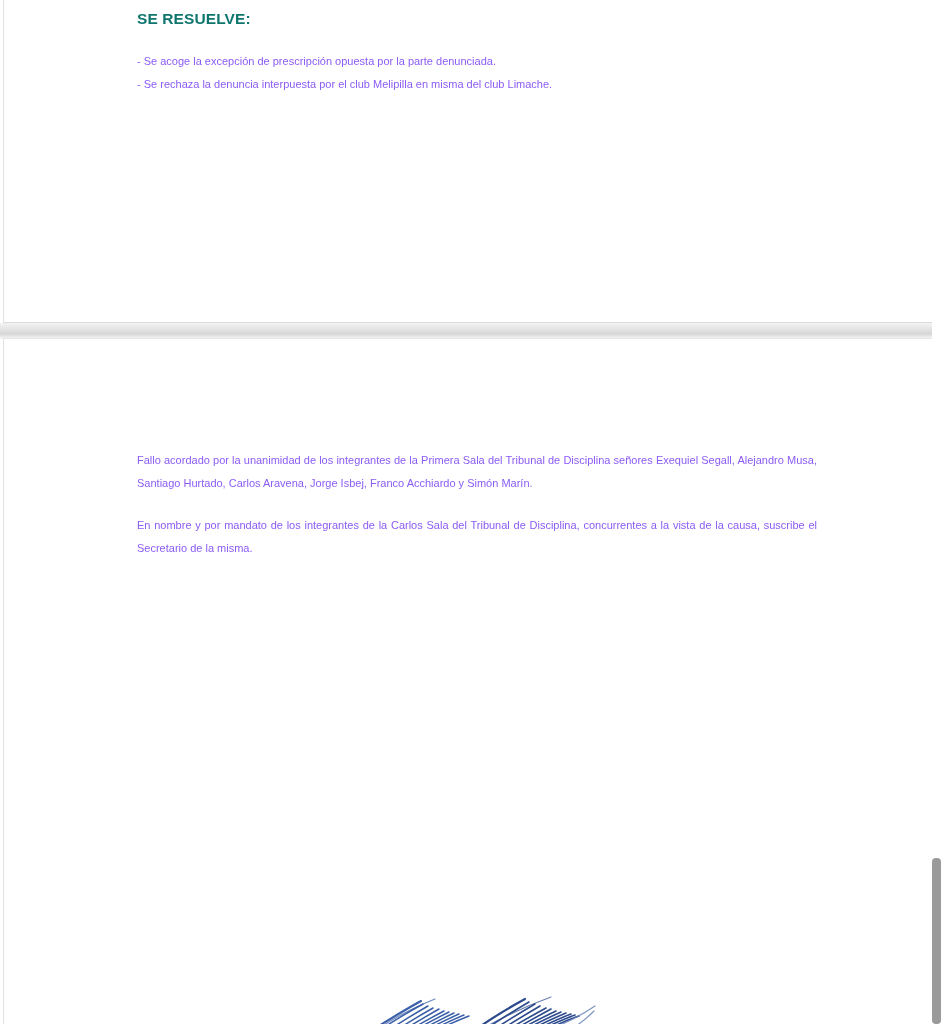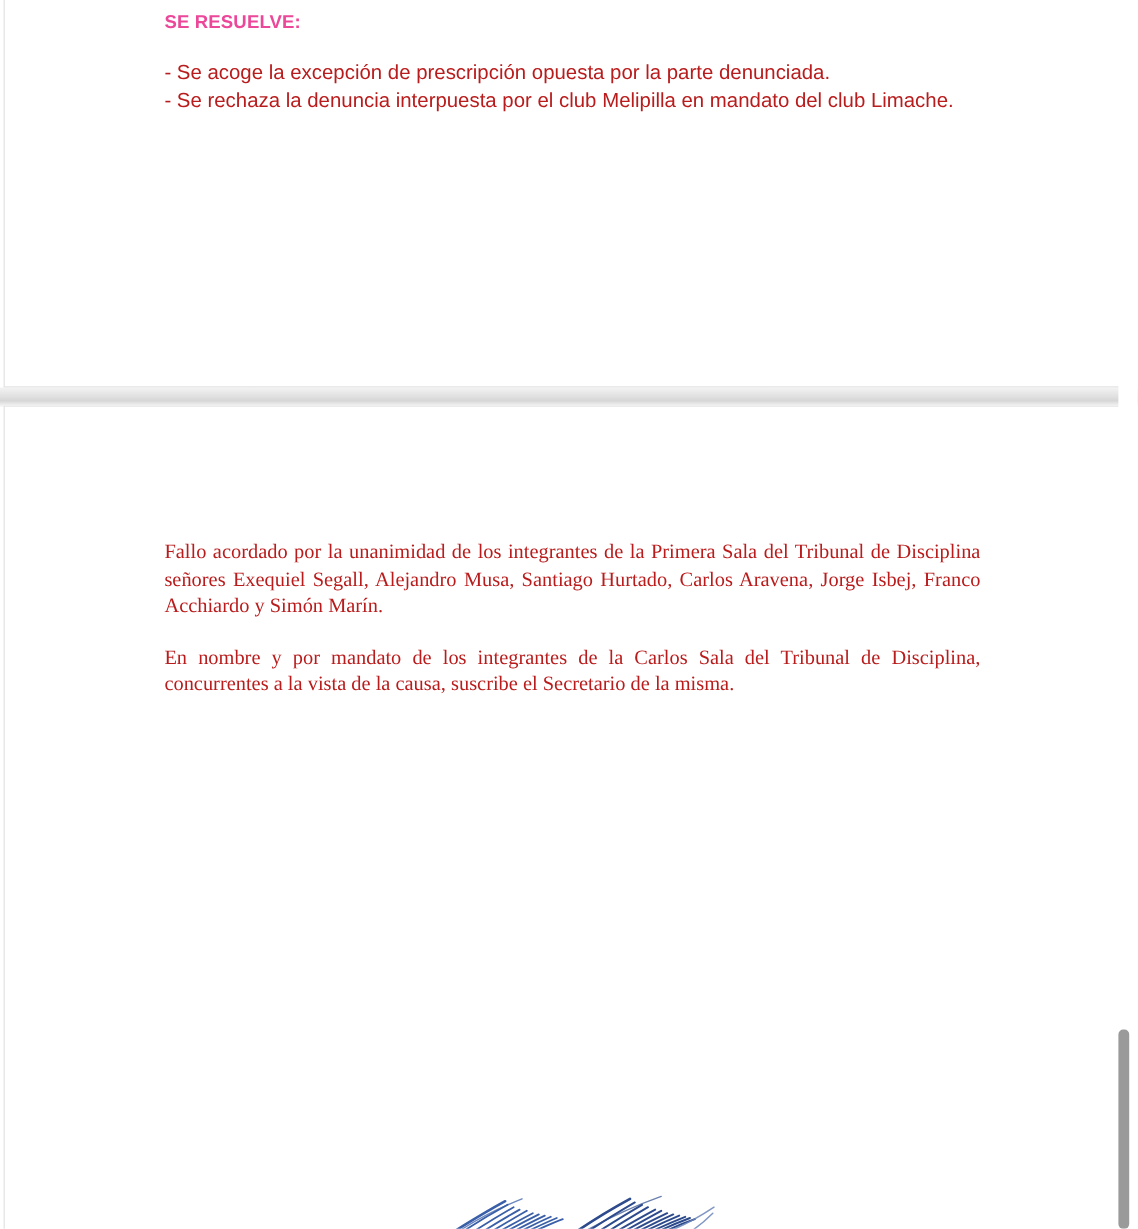--- a/index.html
+++ b/index.html
@@ -61,28 +61,28 @@
   
   .content {
     position: absolute;
     left: 133px;
     width: 680px;
   }
 
   .heading {
     font-size: 15.5px;
     font-weight: bold;
-    color: #ec4899;
+    color: #0f766e;
     letter-spacing: 0.1px;
   }
 
   .para {
-    font-size: 17px;
+    font-size: 11px;
     line-height: 22.5px;
-    color: #b91c1c;
+    color: #8b5cf6;
   }
 
   .para.justify { text-align: justify; }
 
   .spacer-lg { height: 22px; }
   .spacer-md { height: 20px; }
 
   
   #signature-block {
     position: absolute;
@@ -127,32 +127,32 @@
   <div class="page" id="page-1">
 
     <div class="content" style="top:12px;">
 
       <div class="heading">SE RESUELVE:</div>
 
       <div class="spacer-lg"></div>
 
       <div class="para">- Se acoge la excepción de prescripción opuesta por la parte denunciada.</div>
 
-      <div class="para">- Se rechaza la denuncia interpuesta por el club Melipilla en mandato del club Limache.</div>
+      <div class="para">- Se rechaza la denuncia interpuesta por el club Melipilla en misma del club Limache.</div>
 
       <div class="spacer-md"></div>
 
     </div>
   </div>
 
   <div id="page-gap"></div>
 
   <div class="page" id="page-2">
 
-    <div class="content" style="top:110px;font-family:Liberation Serif, serif;">
+    <div class="content" style="top:110px;">
 
       <div class="para justify">Fallo acordado por la unanimidad de los integrantes de la Primera Sala del Tribunal de Disciplina señores Exequiel Segall, Alejandro Musa, Santiago Hurtado, Carlos Aravena, Jorge Isbej, Franco Acchiardo y Simón Marín.</div>
 
       <div class="spacer-md"></div>
 
       <div class="para justify">En nombre y por mandato de los integrantes de la Carlos Sala del Tribunal de Disciplina, concurrentes a la vista de la causa, suscribe el Secretario de la misma.</div>
     </div>
 
     <div id="signature-block">
 

